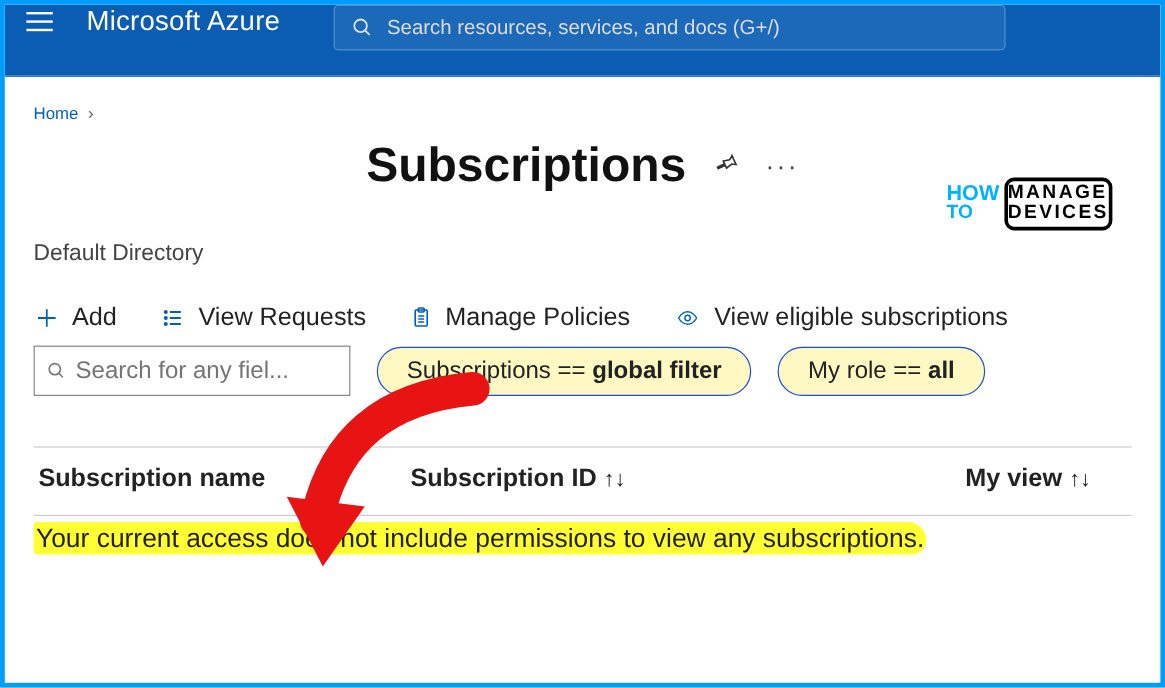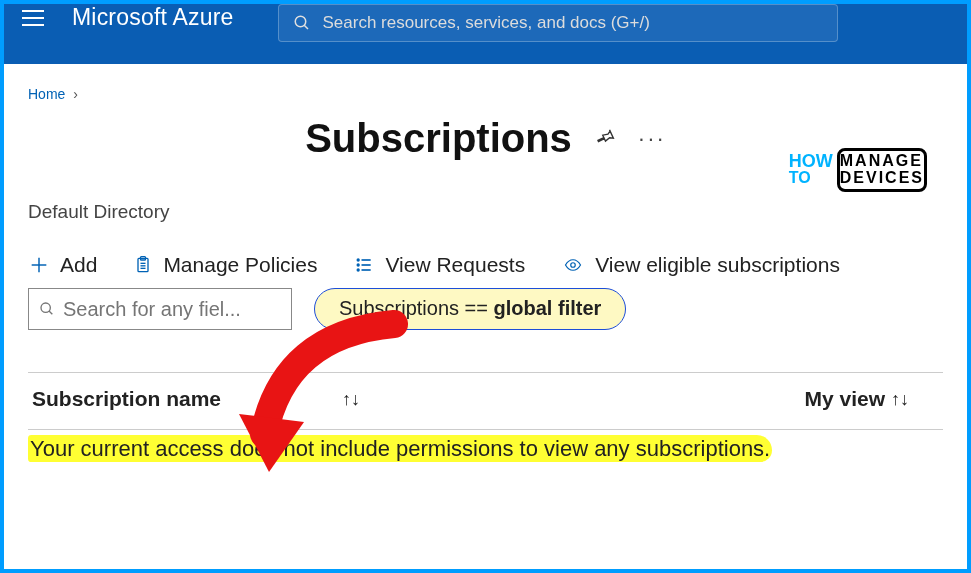--- a/index.html
+++ b/index.html
@@ -107,20 +107,21 @@
     .tb-item {
       display: flex;
       align-items: center;
       gap: 10px;
       cursor: pointer;
     }
     .tb-item svg { color: #0062b5; }
     .filter-row {
       display: flex;
       gap: 22px;
+      align-items: center;
       margin-bottom: 24px;
       padding-bottom: 18px;
     }
     .field-search {
       border: 1px solid #888;
       height: 42px;
       display: flex;
       align-items: center;
       padding: 0 10px;
       gap: 8px;
@@ -234,67 +235,71 @@
 
   <div class="toolbar">
     <div class="tb-item">
       <svg width="22" height="22" viewBox="0 0 24 24" stroke="#0062b5" stroke-width="1.6" fill="none">
           <line x1="12" y1="4" x2="12" y2="20"></line>
           <line x1="4" y1="12" x2="20" y2="12"></line>
         </svg>
       <span>Add</span>
     </div>
     <div class="tb-item">
-      <svg width="20" height="22" viewBox="0 0 24 24" stroke="#0062b5" stroke-width="1.6" fill="none">
-          <rect x="6" y="4" width="12" height="16" rx="1"></rect>
-          <rect x="9" y="2" width="6" height="4" rx="1"></rect>
-          <line x1="9" y1="10" x2="15" y2="10"></line>
-          <line x1="9" y1="13" x2="15" y2="13"></line>
-          <line x1="9" y1="16" x2="15" y2="16"></line>
-        </svg>
-      <span>Manage Policies</span>
-    </div>
-    <div class="tb-item">
       <svg width="22" height="20" viewBox="0 0 24 24" stroke="#0062b5" stroke-width="2" fill="none">
           <line x1="9" y1="6" x2="20" y2="6"></line>
           <line x1="9" y1="12" x2="20" y2="12"></line>
           <line x1="9" y1="18" x2="20" y2="18"></line>
           <circle cx="5" cy="6" r="1" fill="#0062b5"></circle>
           <circle cx="5" cy="12" r="1" fill="#0062b5"></circle>
           <circle cx="5" cy="18" r="1" fill="#0062b5"></circle>
         </svg>
       <span>View Requests</span>
     </div>
     <div class="tb-item">
+      <svg width="20" height="22" viewBox="0 0 24 24" stroke="#0062b5" stroke-width="1.6" fill="none">
+          <rect x="6" y="4" width="12" height="16" rx="1"></rect>
+          <rect x="9" y="2" width="6" height="4" rx="1"></rect>
+          <line x1="9" y1="10" x2="15" y2="10"></line>
+          <line x1="9" y1="13" x2="15" y2="13"></line>
+          <line x1="9" y1="16" x2="15" y2="16"></line>
+        </svg>
+      <span>Manage Policies</span>
+    </div>
+    <div class="tb-item">
       <svg width="24" height="18" viewBox="0 0 24 24" stroke="#0062b5" stroke-width="1.6" fill="none">
           <path d="M2 12s4-7 10-7 10 7 10 7-4 7-10 7-10-7-10-7z"></path>
           <circle cx="12" cy="12" r="3"></circle>
         </svg>
       <span>View eligible subscriptions</span>
     </div>
   </div>
 
   <div class="filter-row">
     <div class="field-search">
       <svg width="16" height="16" viewBox="0 0 24 24" fill="none" stroke="#757575" stroke-width="2">
           <circle cx="10" cy="10" r="7"></circle>
           <line x1="20" y1="20" x2="15" y2="15"></line>
         </svg>
       <span>Search for any fiel...</span>
     </div>
     <div class="pill">
       <span>Subscriptions == </span><b>global filter</b>
     </div>
+    <div class="pill">
+      <span>My role == </span><b>all</b>
+    </div>
   </div>
 
   <div class="table-head">
     <div class="th">
       <span>Subscription name</span>
     </div>
     <div class="th">
+      <span>Subscription ID</span>
       <span class="sort">↑↓</span>
     </div>
     <div class="th">
       <span>My view</span>
       <span class="sort">↑↓</span>
     </div>
   </div>
 
   <div class="msg-row">
     <span class="highlight">Your current access does not include permissions to view any subscriptions.</span>

